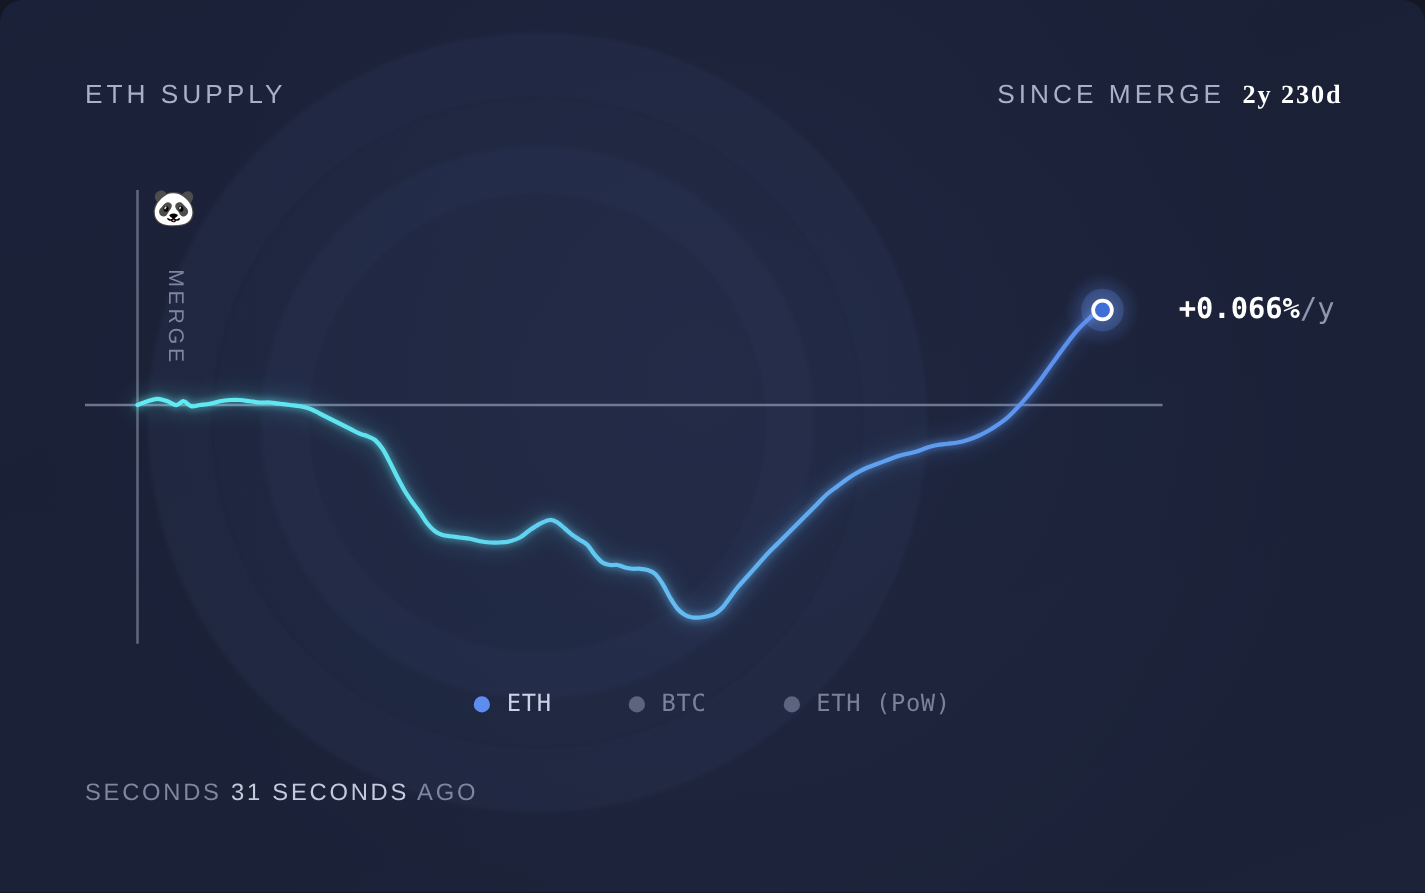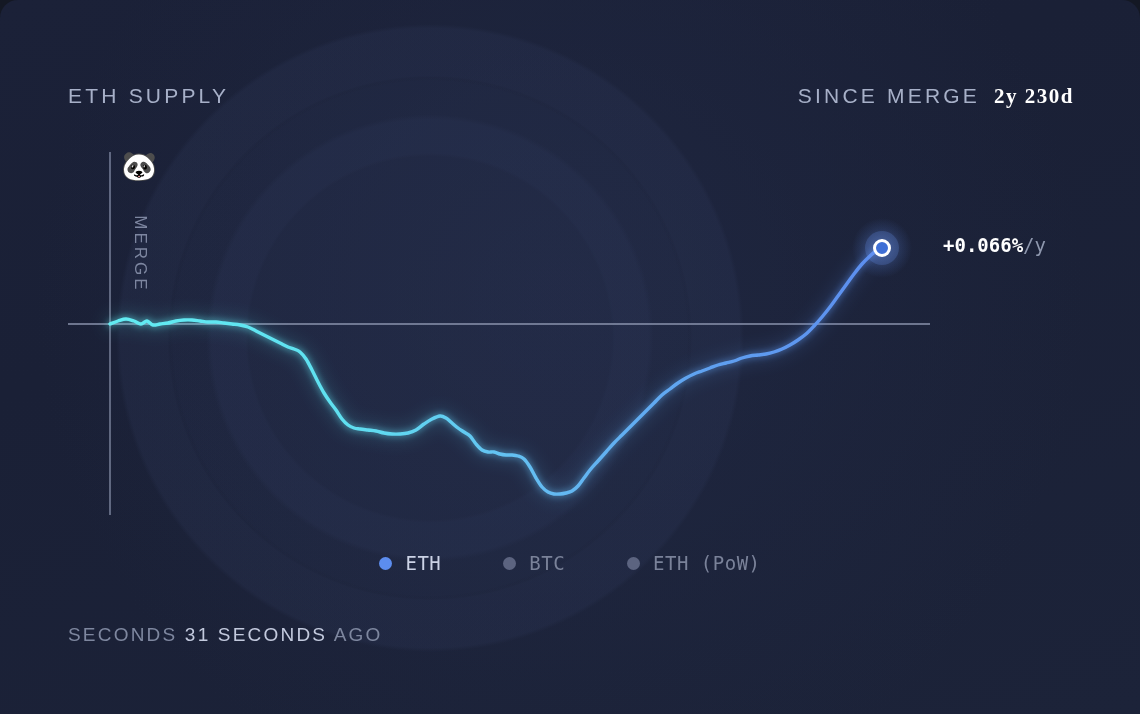--- a/index.html
+++ b/index.html
@@ -27,25 +27,25 @@
       radial-gradient(circle 430px at 430px 338px, rgba(38,47,78,0.0) 0%, rgba(38,47,78,0.0) 60%, rgba(49,60,95,0.22) 61%, rgba(49,60,95,0.22) 72%, rgba(0,0,0,0) 73%),
       radial-gradient(circle 330px at 430px 338px, rgba(0,0,0,0) 0%, rgba(0,0,0,0) 55%, rgba(45,56,90,0.20) 56%, rgba(45,56,90,0.20) 78%, rgba(0,0,0,0) 79%),
       radial-gradient(circle 700px at 560px 300px, rgba(35,44,73,0.55) 0%, rgba(0,0,0,0) 75%),
       linear-gradient(160deg, #1b2138 0%, #1a2036 35%, #1c2339 100%);
     overflow: hidden;
   }
 
   
   #header {
     position: absolute;
-    left: 68px; top: 78px;
+    left: 68px; top: 52px;
     width: 1006px;
     height: 36px;
     display: flex;
-    align-items: center;
+    align-items: flex-end;
     justify-content: space-between;
   }
   .hdr-title {
     font-size: 21px;
     letter-spacing: 3.2px;
     color: #a7b0c8;
     font-weight: 400;
     white-space: nowrap;
   }
   .hdr-right {
@@ -105,21 +105,21 @@
     text-align: center;
     white-space: nowrap;
   }
 
   
   #value-label {
     position: absolute;
     left: 943px;
     top: 234px;
     font-family: "DejaVu Sans Mono", "Liberation Mono", monospace;
-    font-size: 19px;
+    font-size: 23px;
     letter-spacing: 0px;
     white-space: nowrap;
   }
   #value-label .val { color: #ffffff; font-weight: 700; }
   #value-label .unit { color: #8e97ae; font-weight: 400; }
 
   
   #legend {
     position: absolute;
     left: 0;

